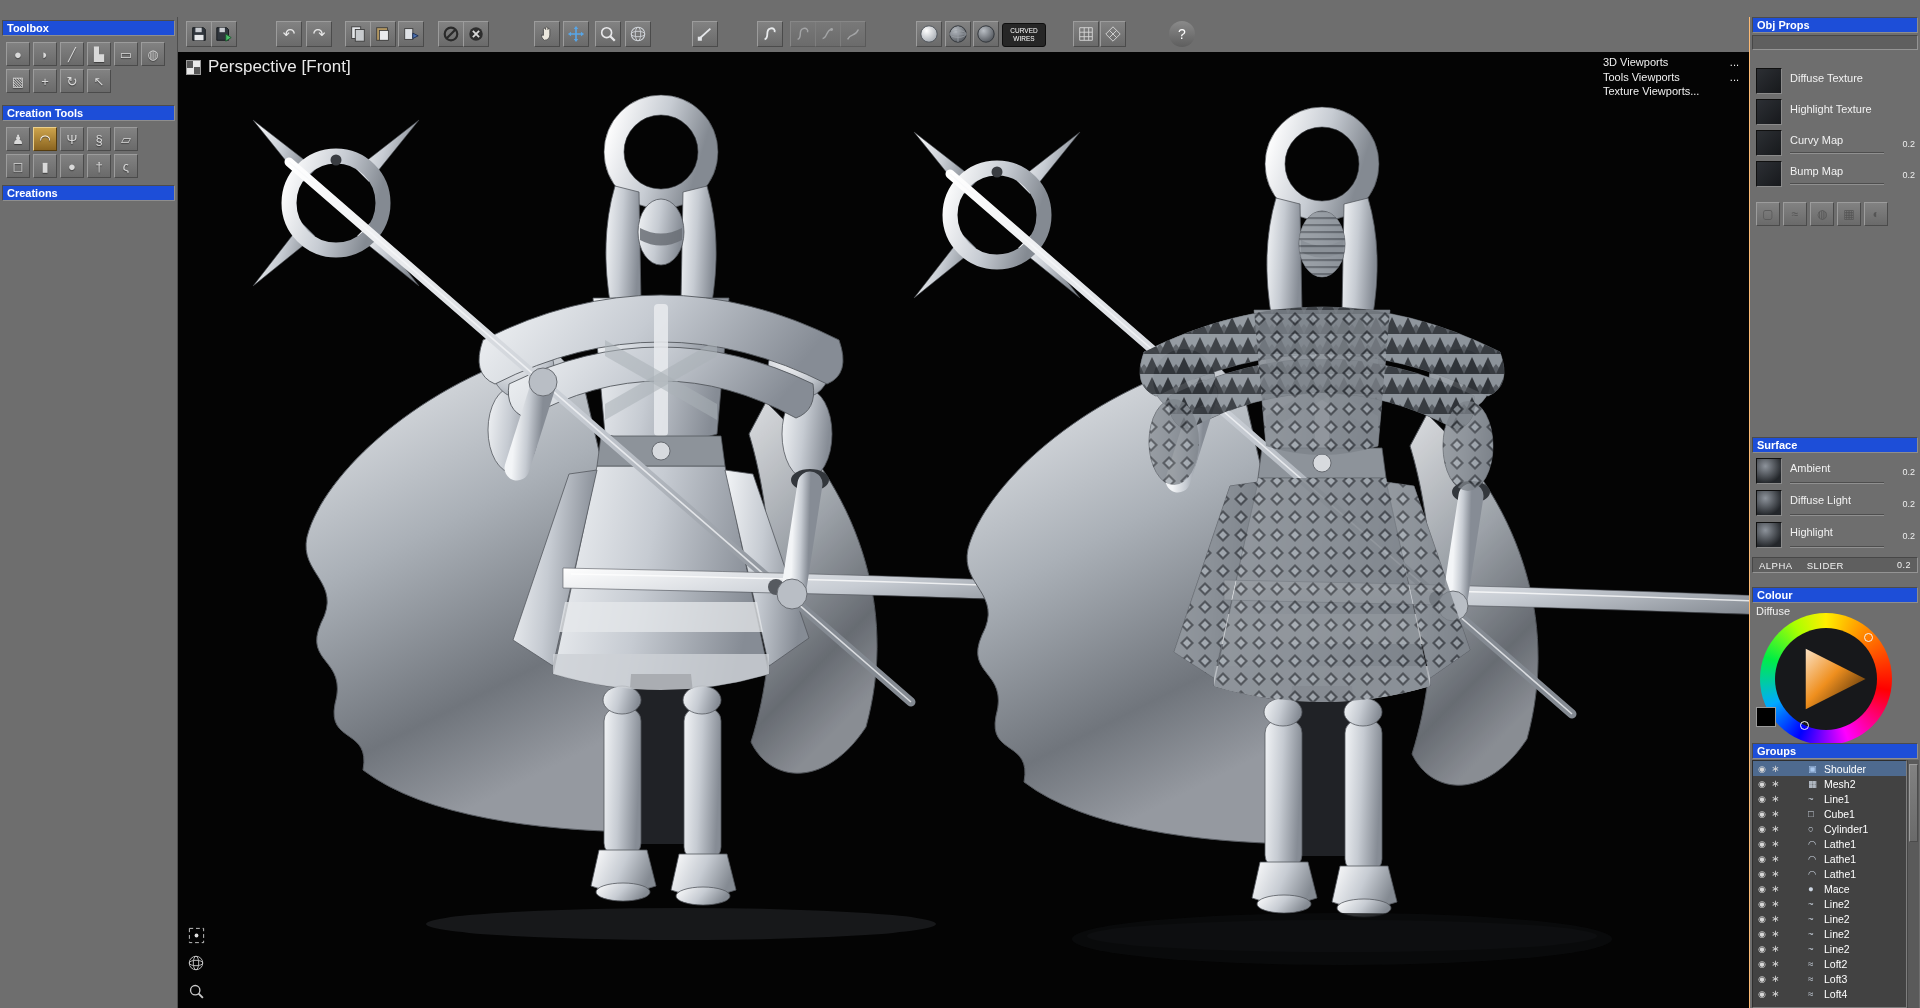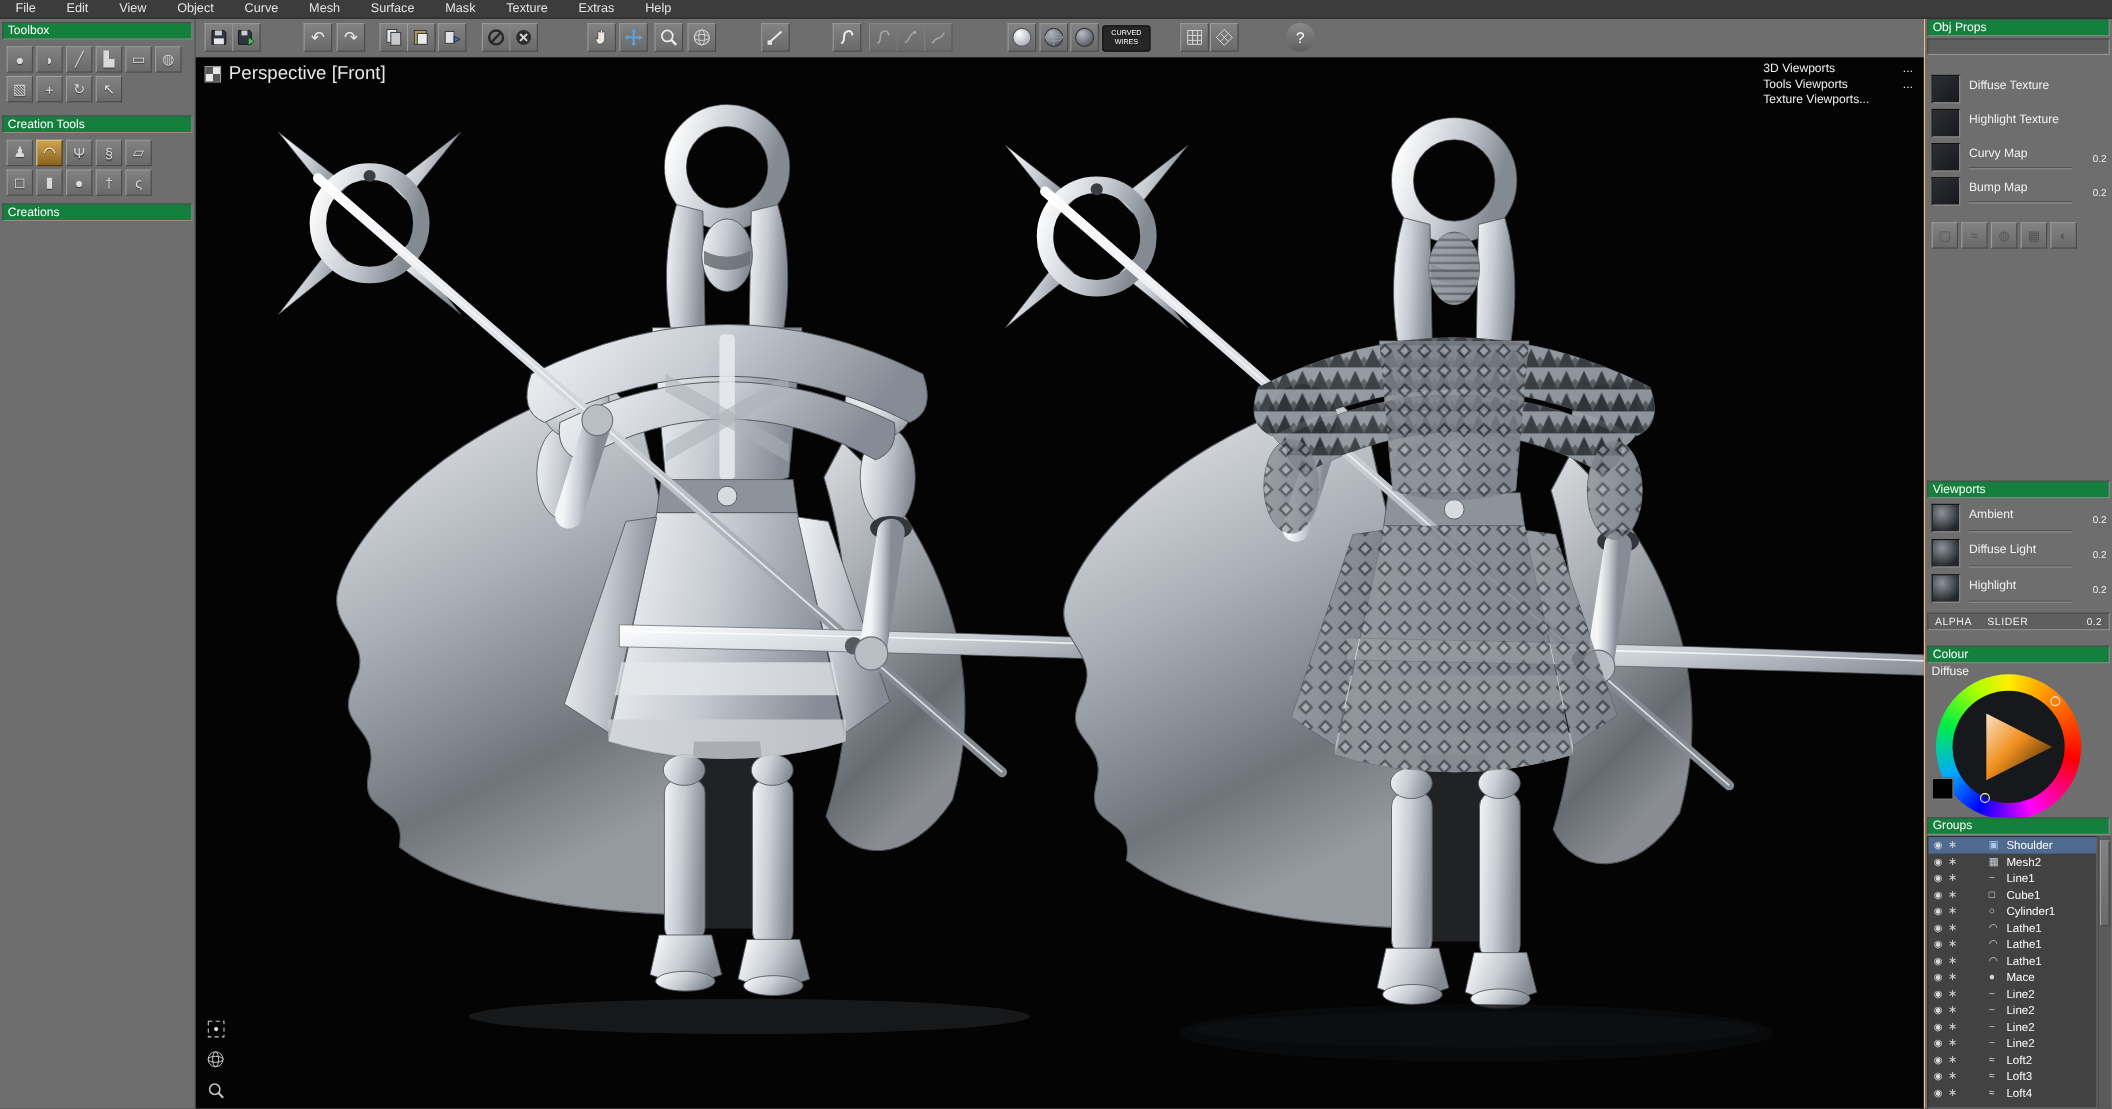--- a/index.html
+++ b/index.html
@@ -10,22 +10,22 @@
   .menubar{position:absolute;left:0;top:0;width:1920px;height:17px;background:#3c3c3c;
            display:flex;align-items:center;z-index:30;border-bottom:1px solid #2a2a2a;box-sizing:border-box;}
   .menu-item{color:#e4e4e4;font-size:11.5px;padding:0 14px;line-height:16px;cursor:default;}
 
   
   .raised{background:linear-gradient(#828282,#6a6a6a);border:1px solid;border-color:#9c9c9c #4b4b4b #4b4b4b #9c9c9c;box-sizing:border-box;}
   .sunken{background:#5f5f5f;border:1px solid;border-color:#474747 #949494 #949494 #474747;box-sizing:border-box;}
 
   
   .lpanel{position:absolute;left:0;top:17px;width:178px;bottom:0;background:#6e6e6e;border-right:1px solid #4e4e4e;box-sizing:border-box;}
-  .phead{height:16px;margin:3px 2px 2px 2px;background:#15803d;border:1px solid;border-color:#4c4c4c #8e8e8e #8e8e8e #4c4c4c;
-         color:#fff;font-size:11px;line-height:14px;padding-left:4px;box-sizing:border-box;}
+  .phead{height:16px;margin:3px 2px 2px 2px;background:#1d4ed8;border:1px solid;border-color:#4c4c4c #8e8e8e #8e8e8e #4c4c4c;
+         color:#fff;font-size:11px;line-height:14px;padding-left:4px;box-sizing:border-box;font-weight:bold;}
   .toolgrid{display:flex;flex-wrap:wrap;gap:3px;padding:4px 6px;}
   .toolgrid.narrow{width:150px;}
   .tool{width:24px;height:24px;display:flex;align-items:center;justify-content:center;
         color:#d9d9d9;font-size:13px;cursor:pointer;text-shadow:0 1px 1px #3c3c3c;}
   .tool.selected{background:linear-gradient(#cda44c,#8a6420);border-color:#ecd08a #553c0e #553c0e #ecd08a;color:#fff;}
 
   
   .toolbar{position:absolute;left:178px;top:17px;right:171px;height:35px;background:#6e6e6e;z-index:20;}
   .tbtn{position:absolute;top:4px;width:26px;height:26px;display:flex;align-items:center;justify-content:center;cursor:pointer;
         color:#e8e8e8;font-size:15px;}
@@ -203,34 +203,20 @@
         <path d="M352,486 Q672,492 988,506 L990,524 Q672,512 352,506 Z" fill="url(#metalB)" stroke="#54585e" stroke-width="0.6"></path>
         <path d="M360,492 Q672,498 980,511" fill="none" stroke="#ffffff" stroke-width="1.5" opacity="0.75"></path>
         <circle cx="565" cy="505" r="8" fill="#565a60"></circle>
         <ellipse cx="599" cy="398" rx="19" ry="11" fill="#33373c"></ellipse>
         <line x1="599" y1="402" x2="583" y2="506" stroke="url(#metalA)" stroke-width="25" stroke-linecap="round"></line>
         <circle cx="581" cy="512" r="15" fill="#b9bec5" stroke="#6a6e74"></circle>
       </g>
     </defs>
   </svg>
 
-  <div class="menubar">
-
-  <span class="menu-item">File</span>
-      <span class="menu-item">Edit</span>
-      <span class="menu-item">View</span>
-      <span class="menu-item">Object</span>
-      <span class="menu-item">Curve</span>
-      <span class="menu-item">Mesh</span>
-      <span class="menu-item">Surface</span>
-      <span class="menu-item">Mask</span>
-      <span class="menu-item">Texture</span>
-      <span class="menu-item">Extras</span>
-      <span class="menu-item">Help</span>
-    </div>
 
   <div class="lpanel">
     <div class="phead">Toolbox</div>
     <div class="toolgrid">
 
     <div class="tool raised">
           <span>●</span>
         </div>
         <div class="tool raised">
           <span>◗</span>
@@ -534,21 +520,21 @@
       </div>
 
     <div class="slotrow">
       <div class="slotbtn raised">▢</div>
       <div class="slotbtn raised">≈</div>
       <div class="slotbtn raised">◍</div>
       <div class="slotbtn raised">▦</div>
       <div class="slotbtn raised">◐</div>
     </div>
 
-    <div class="phead" style="top:420px">Viewports</div>
+    <div class="phead" style="top:420px">Surface</div>
     <div>
 
         <div class="matrow" style="top: 440px;">
           <div class="matthumb"></div>
           <span class="maplabel">Ambient</span>
           <div class="mtrack"></div>
           <span class="mval">0.2</span>
         </div>
 
         <div class="matrow" style="top: 472px; text-align: center;">

